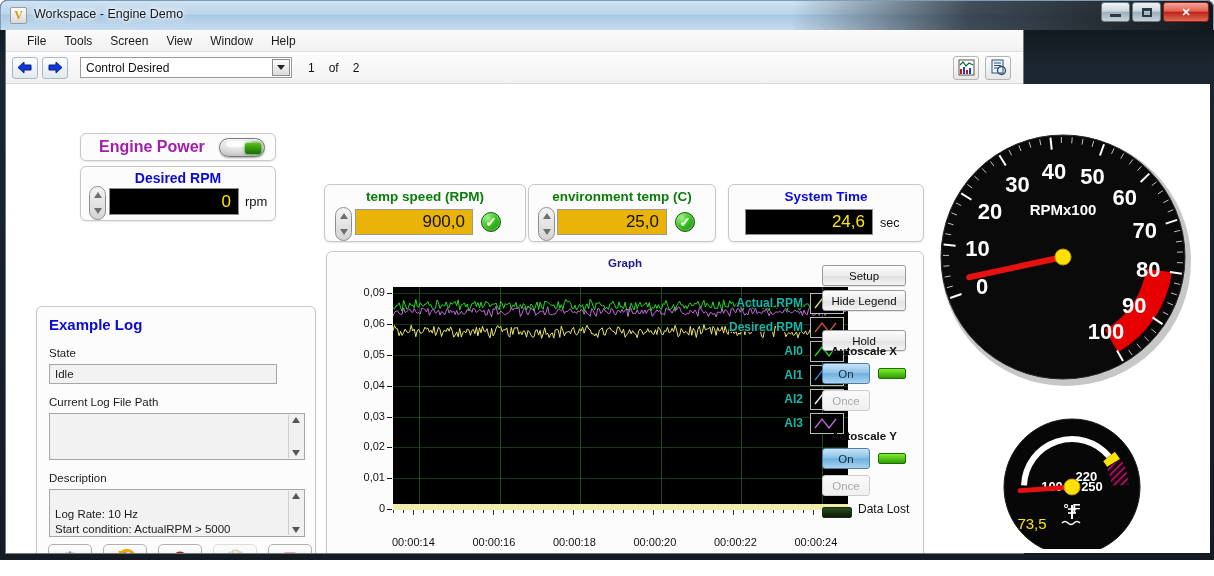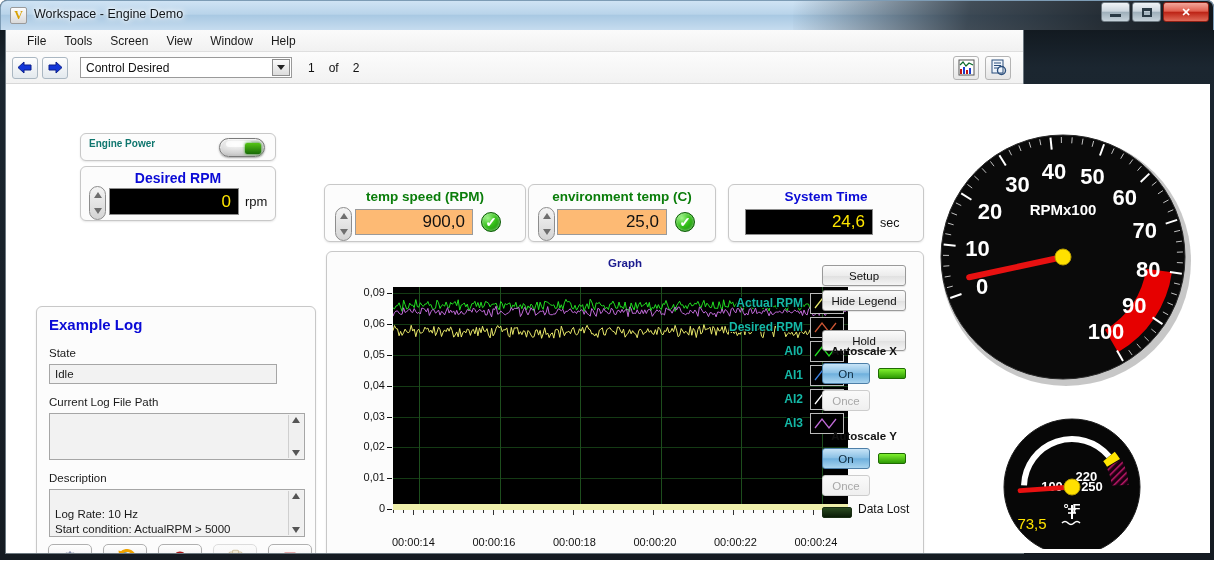--- a/index.html
+++ b/index.html
@@ -118,22 +118,22 @@
   
   .panel {
     position:absolute; background:#fcfcfc;
     border:1px solid #c8c8c8; border-radius:6px;
     box-shadow: 0 1px 2px rgba(0,0,0,.10);
   }
 
   
   #engine-power { left:74px; top:49px; width:196px; height:28px; }
   .ep-label {
-    position:absolute; left:8px; top:4px;
-    font-size:10px; font-weight:bold; color:#0f766e;
+    position:absolute; left:18px; top:4px;
+    font-size:16px; font-weight:bold; color:#a21caf;
   }
   .rocker {
     position:absolute; right:10px; top:4px; width:46px; height:19px;
     border-radius:10px;
     background: radial-gradient(ellipse at 35% 30%, #fbfbfb 0%, #d2d2d2 55%, #9a9a9a 100%);
     border:1px solid #7a7a7a;
     box-shadow: inset 0 1px 2px rgba(255,255,255,.9), 0 1px 2px rgba(0,0,0,.35);
   }
   .rocker-on {
     position:absolute; right:3px; top:4px; width:16px; height:11px;
@@ -218,21 +218,21 @@
   #idle-speed-card { left:318px; width:202px; }
   #env-temp-card  { left:522px; width:188px; }
   #sys-time-card  { left:722px; width:196px; }
   .ind-title {
     position:absolute; left:0; right:0; top:4px; text-align:center;
     font-size:13.5px; font-weight:bold;
   }
   .ind-title.green { color:#0a7d0a; }
   .ind-title.blue  { color:#0a0ad6; }
   .ind-field {
-    position:absolute; background:#fdba74; border:1px solid #9a9a9a;
+    position:absolute; background:#eab308; border:1px solid #9a9a9a;
     display:flex; align-items:center; justify-content:flex-end;
     padding-right:7px; font-size:17px; color:#111;
   }
   .led-ok {
     position:absolute; width:20px; height:20px; border-radius:50%;
     background: radial-gradient(circle at 32% 28%, #9ff58a 0%, #35c019 45%, #0e7a06 100%);
     border:1px solid #0b5c05;
     box-shadow: inset 0 0 3px rgba(255,255,255,.7);
   }
   .led-ok:after{

